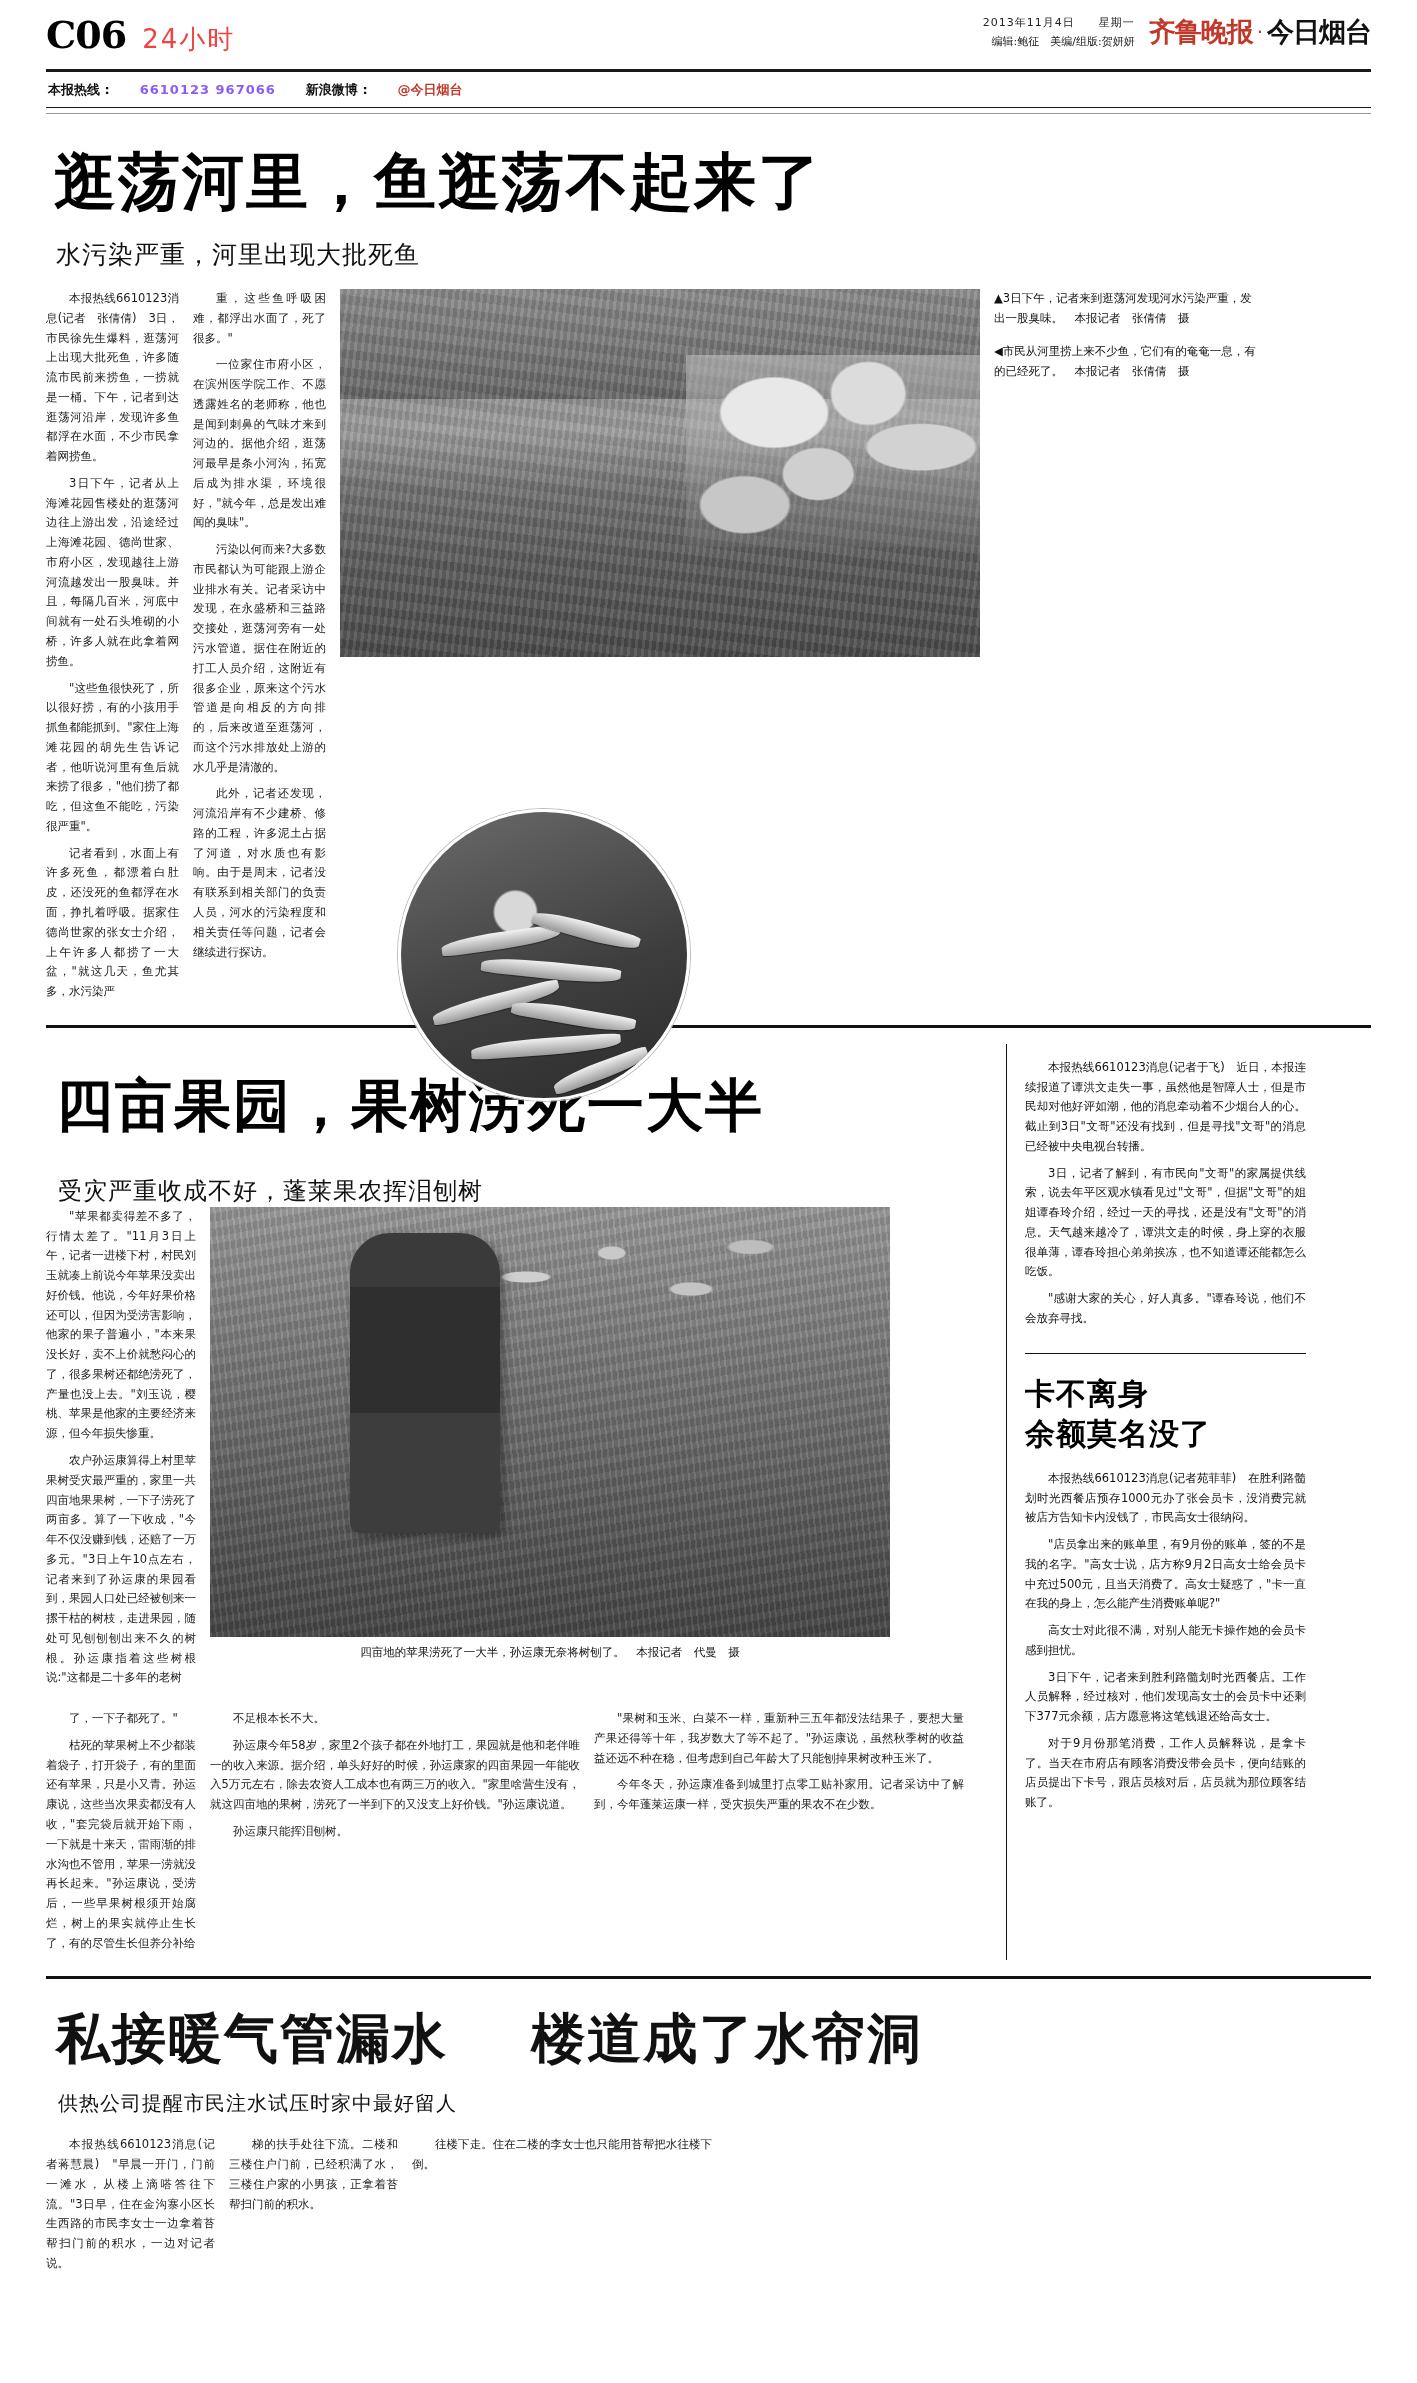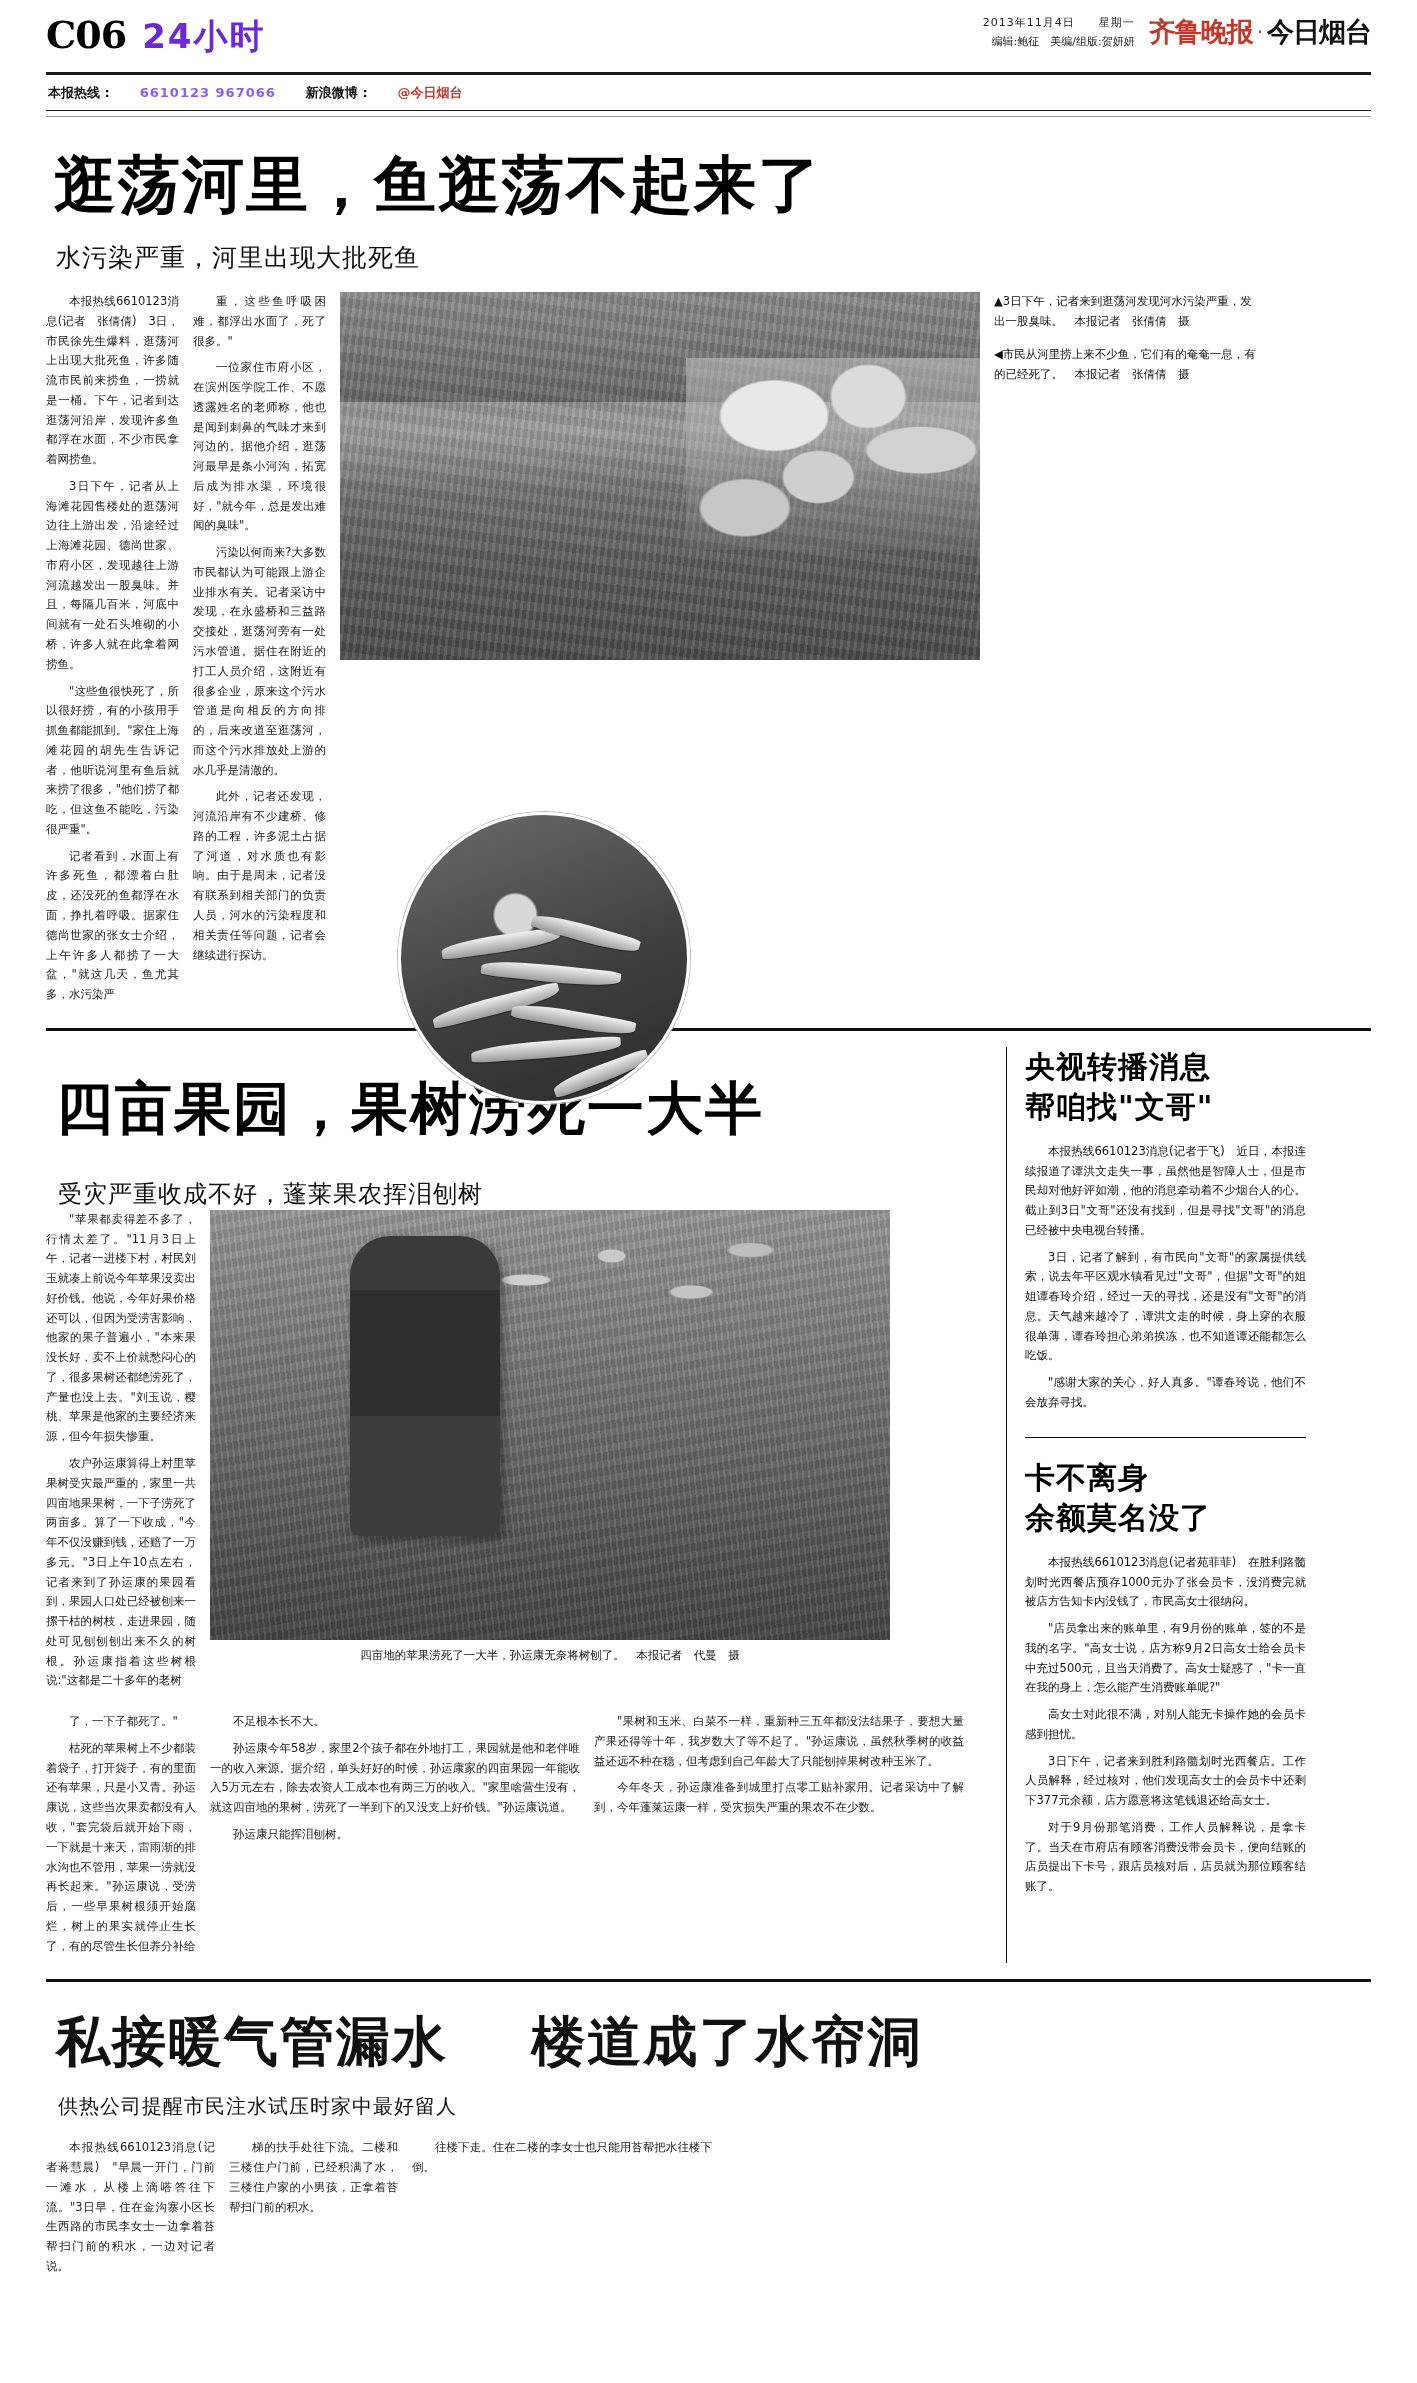--- a/index.html
+++ b/index.html
@@ -14,21 +14,21 @@
   }
   .page { position:relative; width:1417px; height:2383px; padding:0 46px; }
 
   
   .masthead { display:flex; align-items:flex-start; justify-content:space-between; padding-top:12px; }
   .mast-left { display:flex; align-items:baseline; gap:16px; }
   .folio {
     font-family:"DejaVu Serif","Liberation Serif",serif;
     font-size:38px; font-weight:bold; letter-spacing:-1px; color:#000;
   }
-  .section-name { font-size:34px; font-weight:bold; color:#6d28d9; letter-spacing:2px; }
+  .section-name { font-size:26px; font-weight:normal; color:#ef4444; letter-spacing:2px; }
   .mast-right { display:flex; align-items:flex-start; gap:14px; padding-top:2px; }
   .mast-meta { text-align:right; font-size:11px; line-height:1.7; color:#222; }
   .mast-meta .row1 { letter-spacing:1px; }
   .mast-logo { display:flex; align-items:center; gap:4px; }
   .logo-qlwb {
     font-family:"DejaVu Serif","Liberation Serif",serif;
     font-size:27px; font-weight:bold; color:#c0392b; letter-spacing:-1px;
   }
   .logo-dot { font-size:20px; color:#c0392b; }
   .logo-today {
@@ -277,24 +277,20 @@
           <p>孙运康只能挥泪刨树。</p>
         </div>
         <div class="col" style="width:370px">
           <p>"果树和玉米、白菜不一样，重新种三五年都没法结果子，要想大量产果还得等十年，我岁数大了等不起了。"孙运康说，虽然秋季树的收益益还远不种在稳，但考虑到自己年龄大了只能刨掉果树改种玉米了。</p>
           <p>今年冬天，孙运康准备到城里打点零工贴补家用。记者采访中了解到，今年蓬莱运康一样，受灾损失严重的果农不在少数。</p>
         </div>
       </div>
     </div>
 
     <div class="sidebar">
-      <div class="side-head">
-        <div>央视转播消息</div>
-        <div>帮咱找"文哥"</div>
-      </div>
       <div class="side-body">
         <p>本报热线6610123消息(记者于飞)　近日，本报连续报道了谭洪文走失一事，虽然他是智障人士，但是市民却对他好评如潮，他的消息牵动着不少烟台人的心。截止到3日"文哥"还没有找到，但是寻找"文哥"的消息已经被中央电视台转播。</p>
         <p>3日，记者了解到，有市民向"文哥"的家属提供线索，说去年平区观水镇看见过"文哥"，但据"文哥"的姐姐谭春玲介绍，经过一天的寻找，还是没有"文哥"的消息。天气越来越冷了，谭洪文走的时候，身上穿的衣服很单薄，谭春玲担心弟弟挨冻，也不知道谭还能都怎么吃饭。</p>
         <p>"感谢大家的关心，好人真多。"谭春玲说，他们不会放弃寻找。</p>
       </div>
 
       <hr class="side-sep">
 
       <div class="side-head">
         <div>卡不离身</div>

